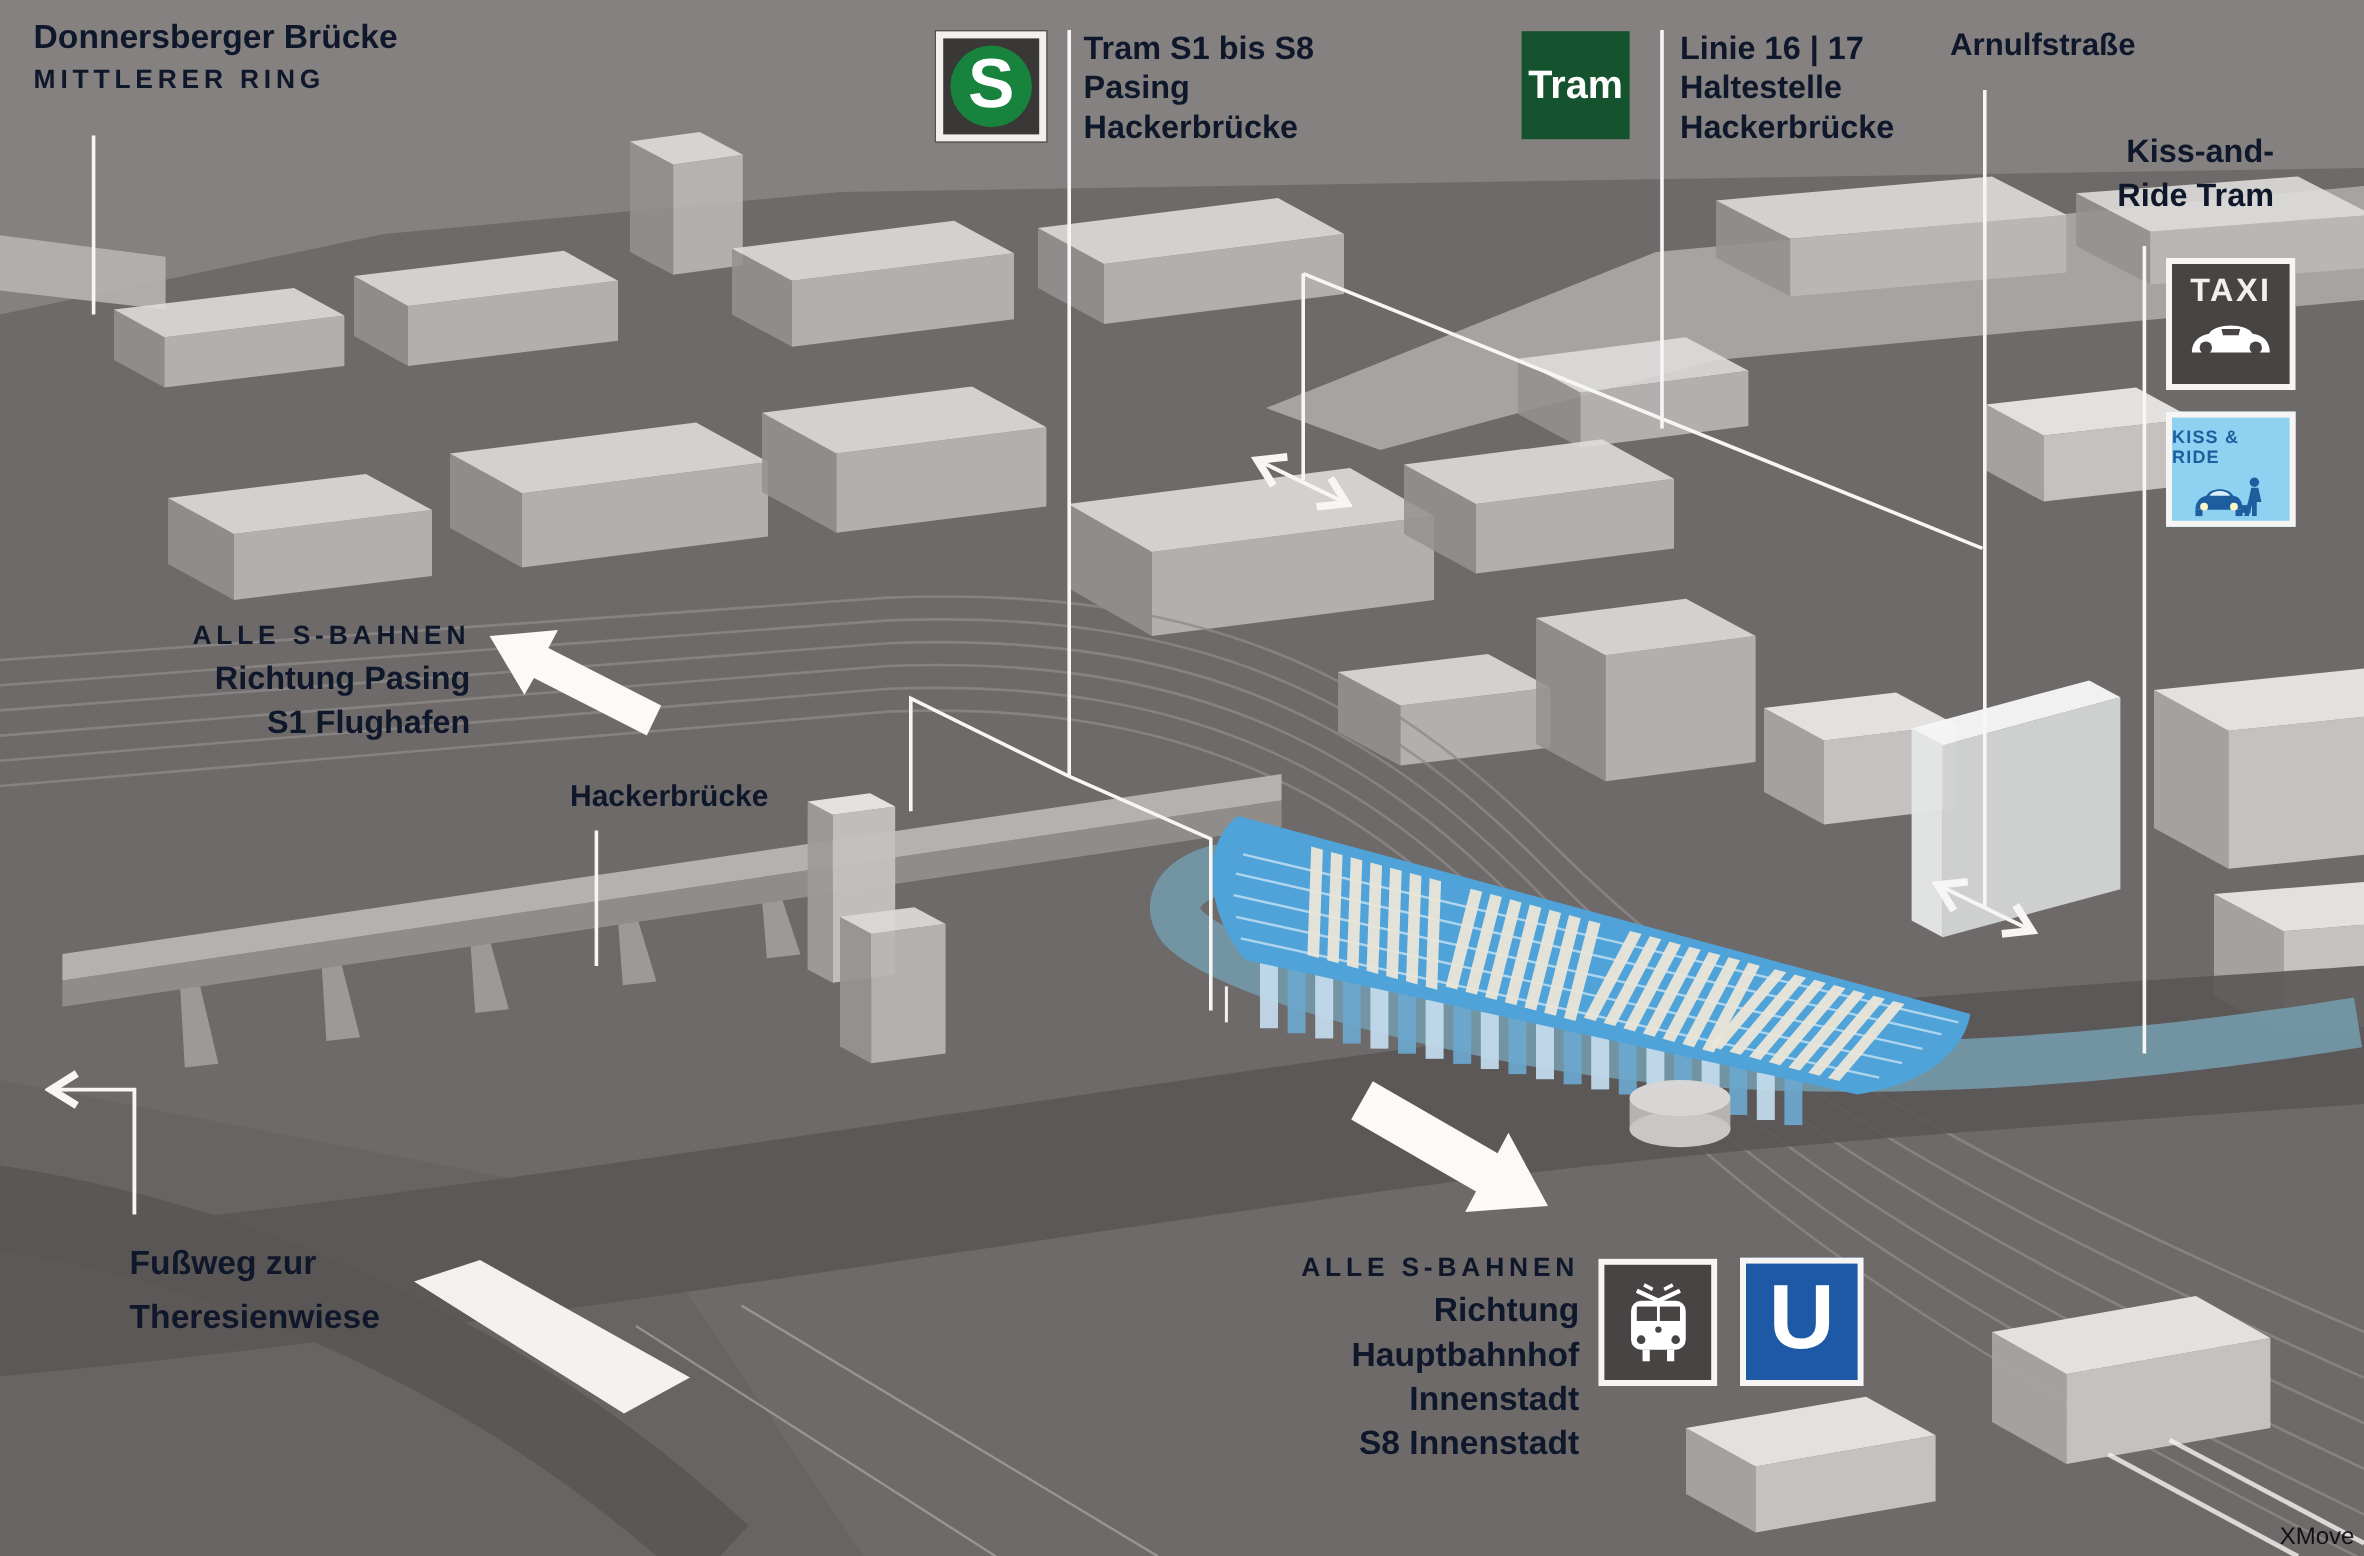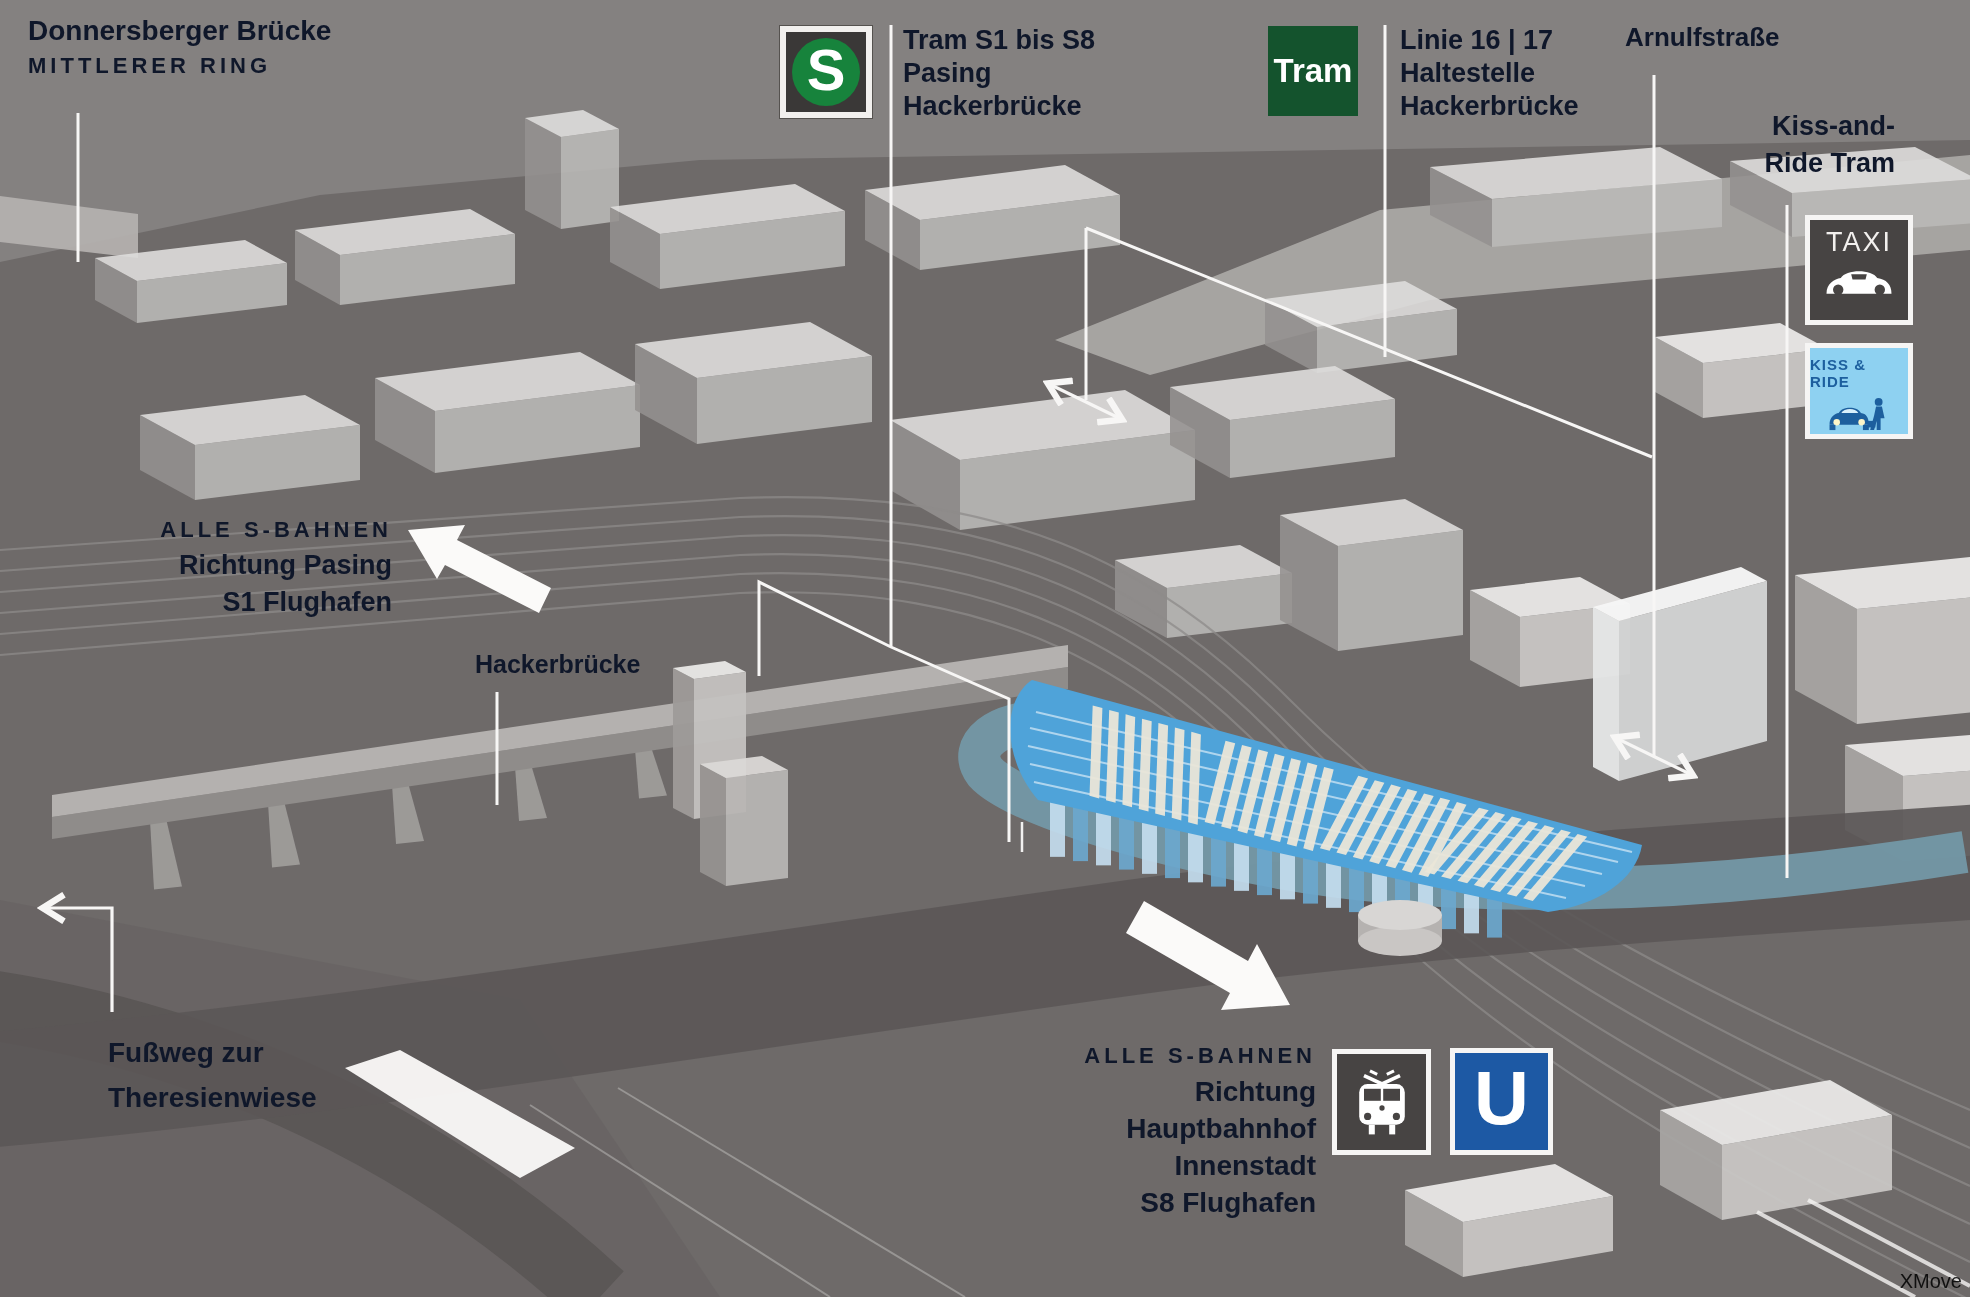--- a/index.html
+++ b/index.html
@@ -17,21 +17,21 @@
   .map-lbl{font-size:25px;}
   .ta-r{text-align:right;}
   .badge{position:absolute;box-sizing:border-box;display:flex;align-items:center;justify-content:center;}
   .s-badge{width:92px;height:92px;background:#3a3837;border:6px solid #f2f0ee;outline:1px solid #55524f;}
   .s-circle{width:68px;height:68px;border-radius:50%;background:#17833c;display:flex;align-items:center;justify-content:center;}
   .s-letter{font-size:58px;font-weight:bold;color:#fff;line-height:1;transform:translateY(-2px);}
   .tram-badge{width:90px;height:90px;background:#14532d;}
   .tram-word{font-size:33px;font-weight:bold;color:#fff;}
   .sign{position:absolute;box-sizing:border-box;border:5px solid #f6f5f4;display:flex;flex-direction:column;align-items:center;}
   .taxi-sign{width:108px;height:110px;background:#474443;}
-  .taxi-word{font-size:27px;font-weight:normal;letter-spacing:2px;margin-top:7px;}
+  .taxi-word{font-size:27px;font-weight:bold;letter-spacing:2px;margin-top:7px;}
   .kr-sign{width:108px;height:96px;background:#8ed1f1;}
   .kr-word{font-size:15px;font-weight:bold;letter-spacing:1px;color:#1d5f9e;margin-top:8px;}
   .train-sign{width:99px;height:106px;background:#474443;align-items:center;justify-content:center;}
   .u-badge{width:103px;height:107px;background:#1d59a4;border:5px solid #f6f5f4;}
   .u-letter{font-size:76px;font-weight:bold;color:#fff;line-height:1;transform:translateY(-4px);}
   .watermark{position:absolute;right:8px;bottom:4px;font-size:20px;font-weight:normal;color:#000000;opacity:.85;}
 </style>
 </head>
 <body>
 
@@ -326,21 +326,21 @@
     <div>Fußweg zur</div>
     <div>Theresienwiese</div>
   </div>
 
   <div class="lbl ta-r" style="right:654px;top:1042px;width:420px;">
     <div class="caps">ALLE S-BAHNEN</div>
     <div style="font-size:28px;line-height:37px;margin-top:3px;">
       <div>Richtung</div>
       <div>Hauptbahnhof</div>
       <div>Innenstadt</div>
-      <div>S8 Flughafen</div>
+      <div>S8 Innenstadt</div>
     </div>
   </div>
 
   <div class="sign train-sign" style="left:1332px;top:1049px;">
     <svg width="72" height="80" viewBox="0 0 60 64">
       <polyline points="15,10 30,17 45,10" fill="none" stroke="#fff" stroke-width="3"></polyline>
       <line x1="20" y1="6" x2="26" y2="9" stroke="#fff" stroke-width="2.5"></line>
       <line x1="40" y1="6" x2="34" y2="9" stroke="#fff" stroke-width="2.5"></line>
       <rect x="11" y="17" width="38" height="34" rx="7" fill="#fff"></rect>
       <rect x="15" y="21" width="14" height="10" fill="#474443"></rect>

